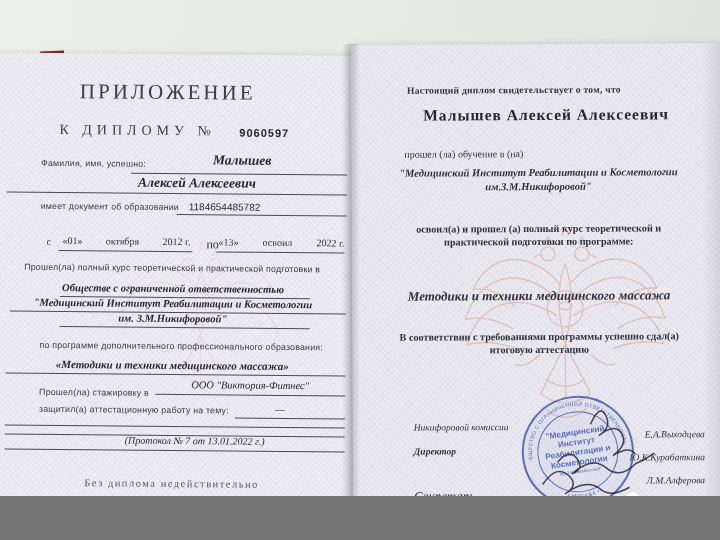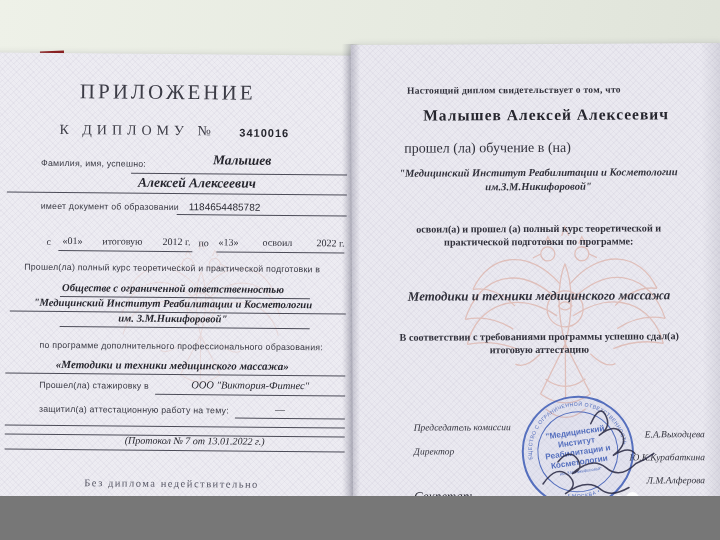--- a/index.html
+++ b/index.html
@@ -58,61 +58,61 @@
           <path d="M113,112 q7,-8 14,0 q-7,8 -14,0"></path>
         <path d="M120,150 L95,200 M120,150 L120,205 M120,150 L145,200"></path>
         <path d="M100,185 Q120,200 140,185 M95,200 Q120,218 145,200"></path>
         <path d="M95,160 Q80,175 70,170 M145,160 Q160,175 170,170"></path>
       </g>
     </svg>
 
     <div class="abs ctr" style="left:30px;top:26px;width:300px;font-size:21px;letter-spacing:3px;color:#3c3c46;">ПРИЛОЖЕНИЕ</div>
 
     <div class="abs" style="left:72px;top:69px;font-size:14px;letter-spacing:5px;color:#3c3c46;">К  ДИПЛОМУ  №</div>
-    <div class="abs sans" style="left:252px;top:72px;font-size:11px;font-weight:bold;letter-spacing:1px;color:#26262e;">3410016</div>
+    <div class="abs sans" style="left:252px;top:72px;font-size:11px;font-weight:bold;letter-spacing:1px;color:#26262e;">9060597</div>
 
     <div class="abs sans lbl" style="left:54px;top:105px;">Фамилия, имя, успешно:</div>
     <div class="abs ctr ital val" style="left:160px;top:98px;width:190px;font-size:13.5px;font-weight:600;">Малышев</div>
     <div class="uline" style="left:144px;top:119px;width:216px;"></div>
     <div class="abs ctr ital val" style="left:90px;top:121px;width:240px;font-size:13.5px;font-weight:600;">Алексей Алексеевич</div>
     <div class="uline" style="left:20px;top:139px;width:340px;"></div>
 
     <div class="abs sans lbl" style="left:54px;top:148px;">имеет документ об образовании</div>
     <div class="abs sans val" style="left:202px;top:147px;font-size:10px;">1184654485782</div>
     <div class="uline" style="left:190px;top:160px;width:170px;"></div>
 
     <div class="abs" style="left:60px;top:183px;font-size:10px;">с</div>
     <div class="abs flexrow" style="left:76px;top:182px;width:128px;font-size:10px;">
       <span>«01»</span>
-      <span>итоговую</span>
+      <span>октября</span>
       <span>2012 г.</span>
     </div>
     <div class="uline" style="left:72px;top:197px;width:134px;"></div>
-    <div class="abs" style="left:212px;top:183px;font-size:10px;">по</div>
+    <div class="abs" style="left:220px;top:183px;font-size:12px;">по</div>
     <div class="abs flexrow" style="left:232px;top:182px;width:126px;font-size:10px;">
       <span>«13»</span>
       <span>освоил</span>
       <span>2022 г.</span>
     </div>
     <div class="uline" style="left:230px;top:197px;width:128px;"></div>
 
     <div class="abs sans ctr lbl" style="left:18px;top:209px;width:336px;">Прошел(ла) полный курс теоретической и практической подготовки в</div>
 
     <div class="abs ctr ital val" style="left:20px;top:229px;width:334px;font-size:10.6px;font-weight:bold;">Обществе с ограниченной ответственностью</div>
     <div class="uline" style="left:74px;top:243px;width:250px;"></div>
     <div class="abs ctr ital val" style="left:14px;top:244px;width:346px;font-size:10.6px;font-weight:bold;">"Медицинский Институт Реабилитации и Косметологии</div>
     <div class="uline" style="left:24px;top:258px;width:336px;"></div>
     <div class="abs ctr ital val" style="left:20px;top:259px;width:334px;font-size:10.6px;font-weight:bold;">им. З.М.Никифоровой"</div>
     <div class="uline" style="left:74px;top:273px;width:250px;"></div>
 
     <div class="abs sans lbl" style="left:54px;top:287px;">по программе дополнительного профессионального образования:</div>
     <div class="abs ctr ital val" style="left:20px;top:305px;width:334px;font-size:11px;font-weight:bold;">«Методики и техники медицинского массажа»</div>
     <div class="uline" style="left:20px;top:320px;width:340px;"></div>
 
-    <div class="abs sans lbl" style="left:54px;top:327px;text-align:center;">Прошел(ла) стажировку в</div>
+    <div class="abs sans lbl" style="left:54px;top:334px;text-align:center;">Прошел(ла) стажировку в</div>
     <div class="abs ctr ital val" style="left:180px;top:325px;width:170px;font-size:10.5px;">ООО "Виктория-Фитнес"</div>
     <div class="uline" style="left:170px;top:340px;width:190px;"></div>
 
     <div class="abs sans lbl" style="left:54px;top:351px;">защитил(а) аттестационную работу на тему:</div>
     <div class="abs val" style="left:290px;top:349px;font-size:10px;">—</div>
     <div class="uline" style="left:250px;top:363px;width:110px;"></div>
     <div class="uline" style="left:20px;top:372px;width:340px;"></div>
     <div class="uline" style="left:20px;top:381px;width:340px;"></div>
 
     <div class="abs ctr ital val" style="left:90px;top:381px;width:240px;font-size:10px;">(Протокол № 7  от 13.01.2022 г.)</div>
@@ -144,35 +144,35 @@
         <path d="M120,150 L95,200 M120,150 L120,205 M120,150 L145,200"></path>
         <path d="M100,185 Q120,200 140,185 M95,200 Q120,218 145,200 M100,215 Q120,232 140,215"></path>
         <path d="M95,160 Q80,175 70,170 M145,160 Q160,175 170,170"></path>
       </g>
     </svg>
 
     <div class="abs" style="left:56px;top:41px;font-size:9.5px;font-weight:bold;letter-spacing:0.3px;">Настоящий диплом свидетельствует о том, что</div>
 
     <div class="abs ctr" style="left:30px;top:62px;width:330px;font-size:15.5px;font-weight:bold;letter-spacing:1px;color:#26262e;">Малышев Алексей Алексеевич</div>
 
-    <div class="abs" style="left:53px;top:96px;font-size:14px;">прошел (ла) обучение в (на)</div>
+    <div class="abs" style="left:53px;top:104px;font-size:10px;">прошел (ла) обучение в (на)</div>
 
     <div class="abs ctr ital" style="left:15px;top:123px;width:344px;font-size:10.6px;font-weight:bold;">"Медицинский Институт Реабилитации и Косметологии</div>
     <div class="abs ctr ital" style="left:15px;top:137px;width:344px;font-size:10.6px;font-weight:bold;">им.З.М.Никифоровой"</div>
 
     <div class="abs ctr" style="left:15px;top:179px;width:344px;font-size:10.2px;font-weight:600;">освоил(а) и прошел (а) полный курс теоретической и</div>
     <div class="abs ctr" style="left:15px;top:192px;width:344px;font-size:10.2px;font-weight:600;">практической подготовки по программе:</div>
 
     <div class="abs ctr ital" style="left:10px;top:244px;width:354px;font-size:13px;font-weight:bold;">Методики и техники медицинского массажа</div>
 
     <div class="abs ctr" style="left:8px;top:287px;width:358px;font-size:10.2px;font-weight:600;">В соответствии с требованиями программы успешно сдал(а)</div>
     <div class="abs ctr" style="left:8px;top:300px;width:358px;font-size:10.2px;font-weight:600;">итоговую аттестацию</div>
 
-    <div class="abs ital" style="left:61px;top:378px;font-size:9.5px;">Председатель комиссии</div>
-    <div class="abs ital" style="left:61px;top:402px;font-size:9.5px;">Директор</div>
+    <div class="abs ital" style="left:61px;top:378px;font-size:9.5px;">Никифоровой комиссии</div>
+    <div class="abs ital" style="left:61px;top:402px;font-size:9.5px;font-weight:bold;">Директор</div>
     <div class="abs ital" style="left:61px;top:444px;font-size:13px;">Секретарь</div>
 
     <div class="abs ital" style="left:240px;top:386px;width:112px;text-align:right;font-size:9.5px;">Е.А.Выходцева</div>
     <div class="abs ital" style="left:240px;top:409px;width:112px;text-align:right;font-size:9.5px;">Ю.К.Курабаткина</div>
     <div class="abs ital" style="left:240px;top:432px;width:112px;text-align:right;font-size:9.5px;">Л.М.Алферова</div>
 
     <svg class="abs" style="left:165px;top:348px;opacity:0.82;transform:rotate(-8deg);" width="120" height="120" viewBox="0 0 120 120">
       <defs>
         <path id="arcTop" d="M14,60 A46,46 0 1 1 106,60"></path>
         <path id="arcBot" d="M14,60 A46,46 0 0 0 106,60"></path>

